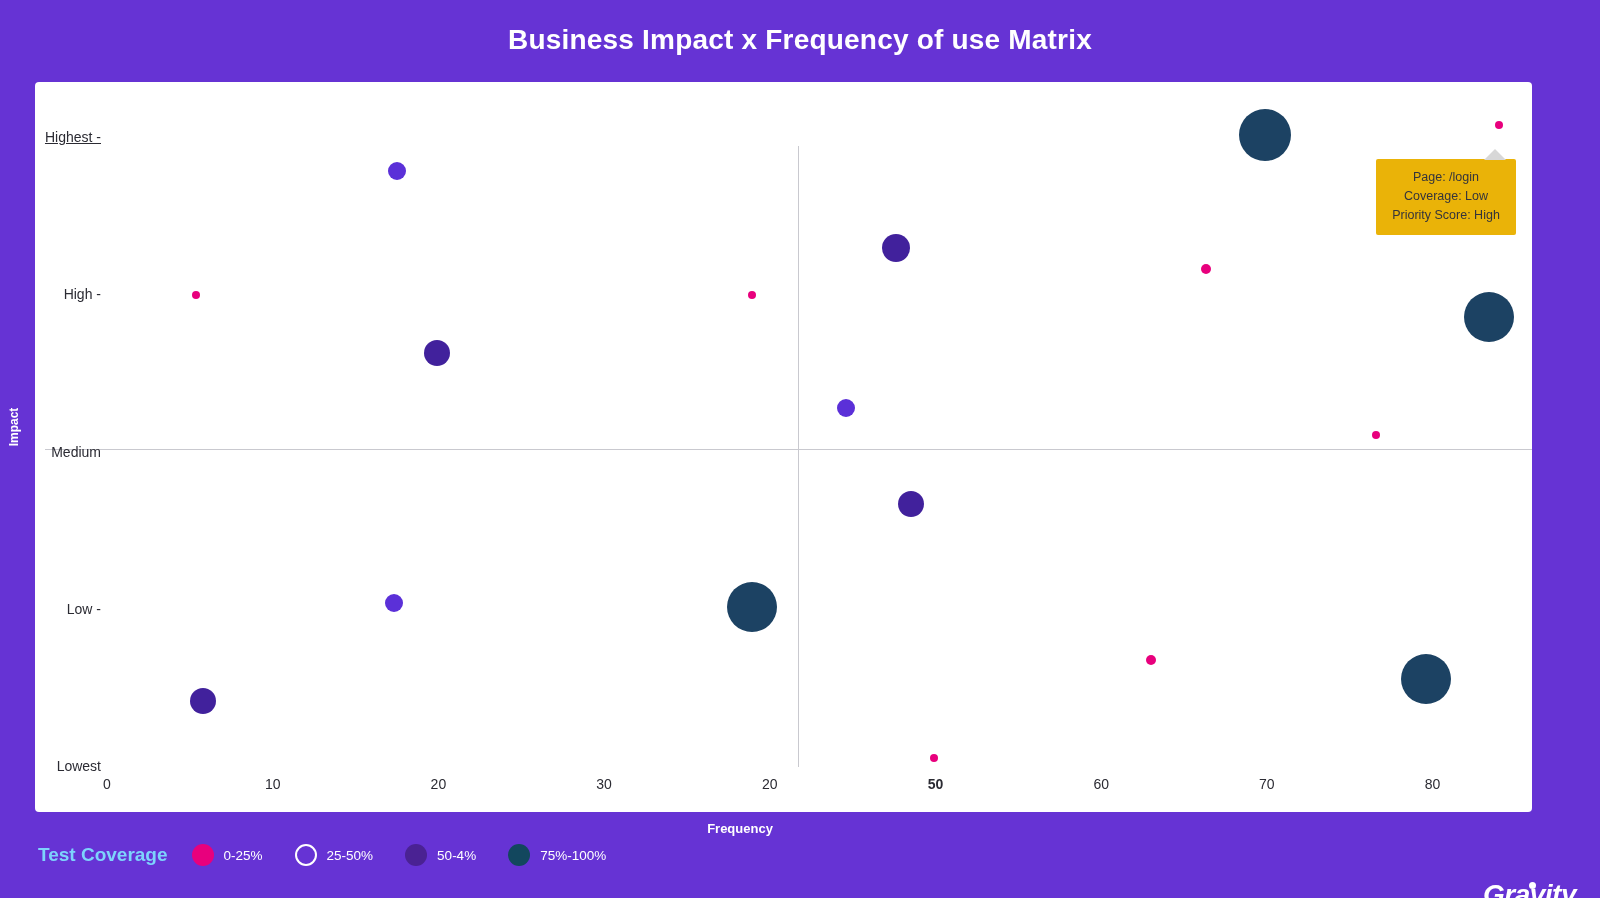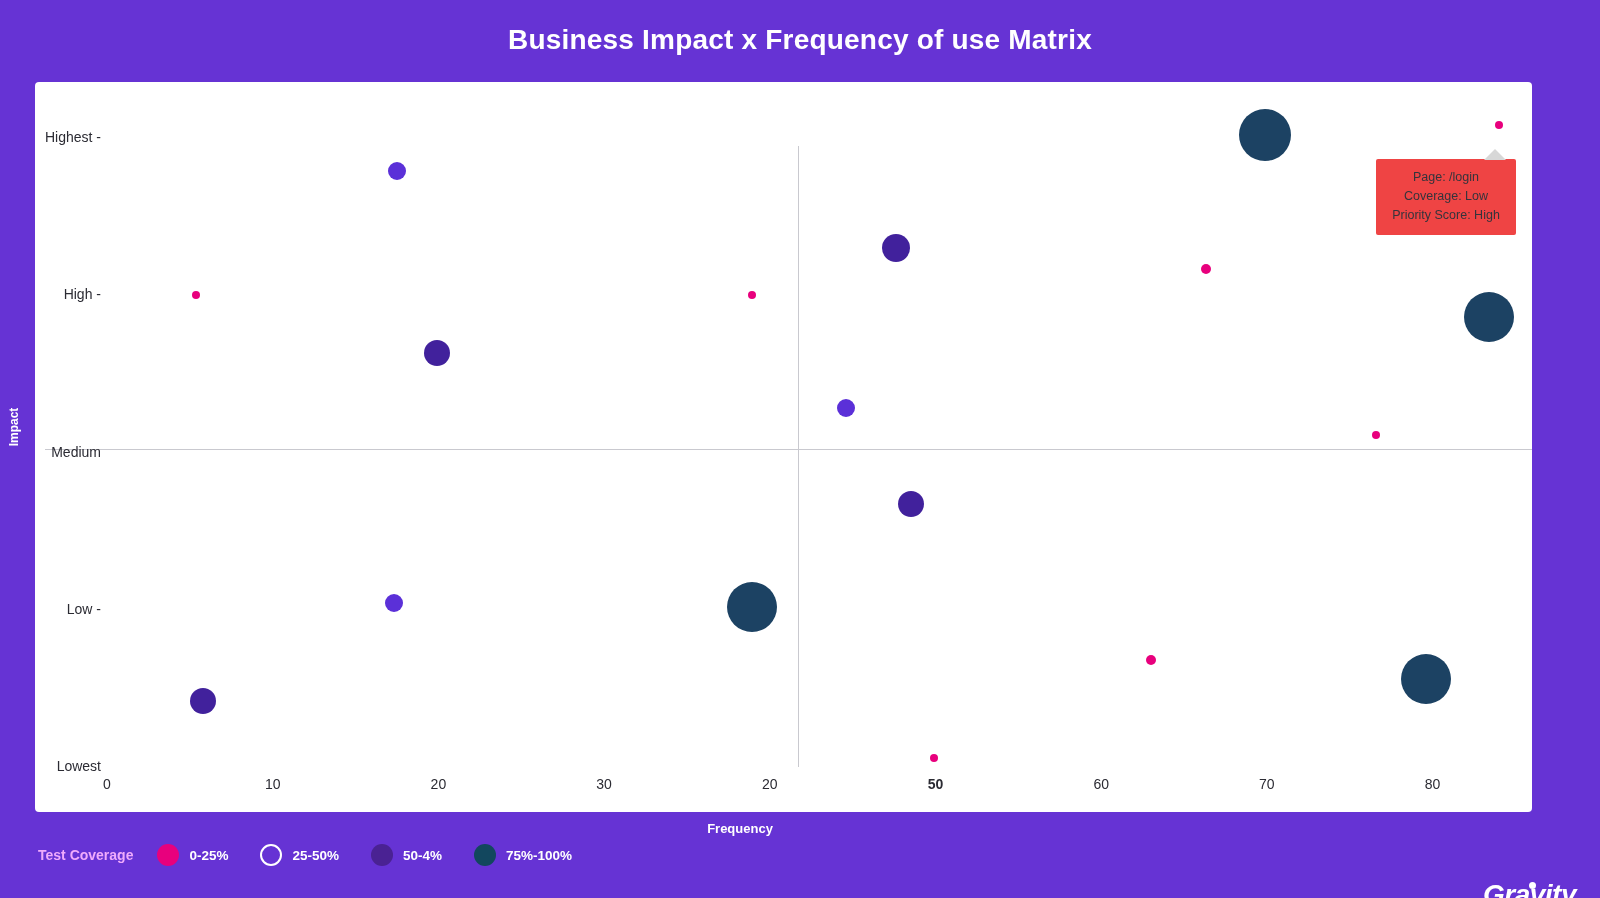--- a/index.html
+++ b/index.html
@@ -99,21 +99,21 @@
     position: absolute;
     border-radius: 50%;
     transform: translate(-50%, -50%);
   }
 
   
   #tooltip {
     position: absolute;
     left: 1341px; top: 77px;
     width: 140px;
-    background: #ef4444;
+    background: #eab308;
     padding: 9px 11px 10px 11px;
     color: #34343c;
     font-size: 12.5px;
     line-height: 19px;
     text-align: center;
     border-radius: 2px;
   }
   #tooltip-notch {
     position: absolute;
     right: 10px; top: -10px;
@@ -125,42 +125,42 @@
 
   
   #legend {
     position: absolute;
     left: 38px; top: 842px;
     display: flex;
     align-items: center;
     height: 26px;
   }
   #legend-title {
-    color: #f0abfc;
-    font-size: 14px;
+    color: #7dd3fc;
+    font-size: 19px;
     font-weight: bold;
     margin-right: 24px;
     white-space: nowrap;
   }
   .legend-item {
     display: flex;
     align-items: center;
     margin-right: 32px;
     white-space: nowrap;
   }
   .legend-swatch {
     width: 22px; height: 22px;
     border-radius: 50%;
     margin-right: 10px;
     flex: 0 0 auto;
   }
   .legend-label {
     color: #ffffff;
     font-size: 13.5px;
-    font-weight: bold;
+    font-weight: normal;
   }
 
   
   #logo {
     position: absolute;
     right: 24px; top: 880px;
     text-align: center;
     margin-left: 36px;
   }
   #logo-word {
@@ -190,21 +190,21 @@
 <body>
 
 <div id="root">
 
   <div id="title">Business Impact x Frequency of use Matrix</div>
 
   <div id="card">
     <div class="gridline-h"></div>
     <div class="gridline-v"></div>
     <div id="y-ticks">
-        <div class="ytick" style="right: 1431px; top: 47px;">Highest -</div>
+        <div class="ytick" style="right: 1431px; top: 47px; text-decoration: underline;">Highest -</div>
         <div class="ytick" style="right: 1431px; top: 204.25px;">High -</div>
         <div class="ytick" style="right: 1431px; top: 361.5px;">Medium</div>
         <div class="ytick" style="right: 1431px; top: 518.75px; padding-left: 8px;">Low -</div>
         <div class="ytick" style="right: 1431px; top: 676px;">Lowest</div>
       </div>
     <div id="x-ticks">
         <div class="xtick" style="left: 72px;">0</div>
         <div class="xtick" style="left: 237.698px;">10</div>
         <div class="xtick" style="left: 403.395px;">20</div>
         <div class="xtick" style="left: 569.093px;">30</div>

